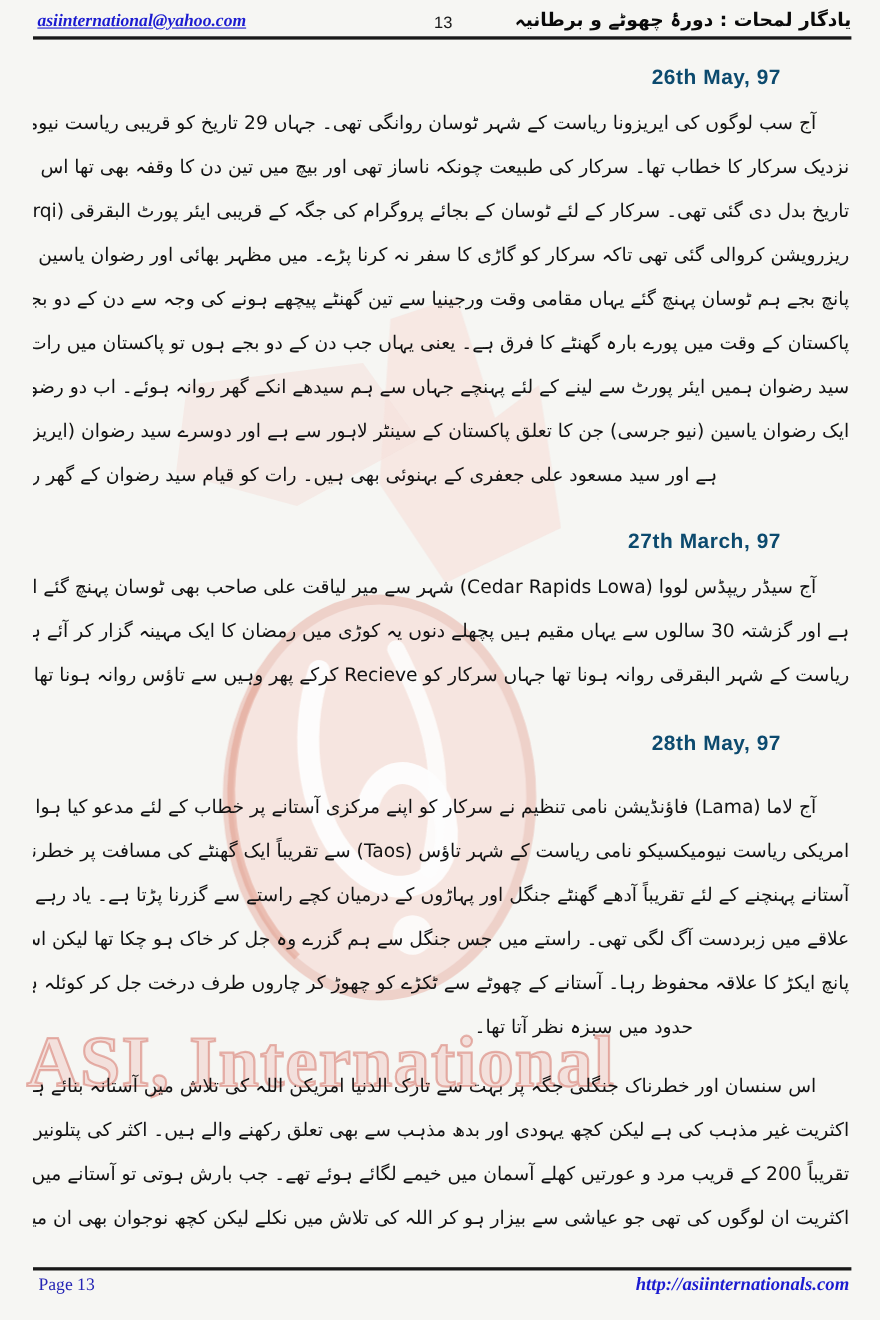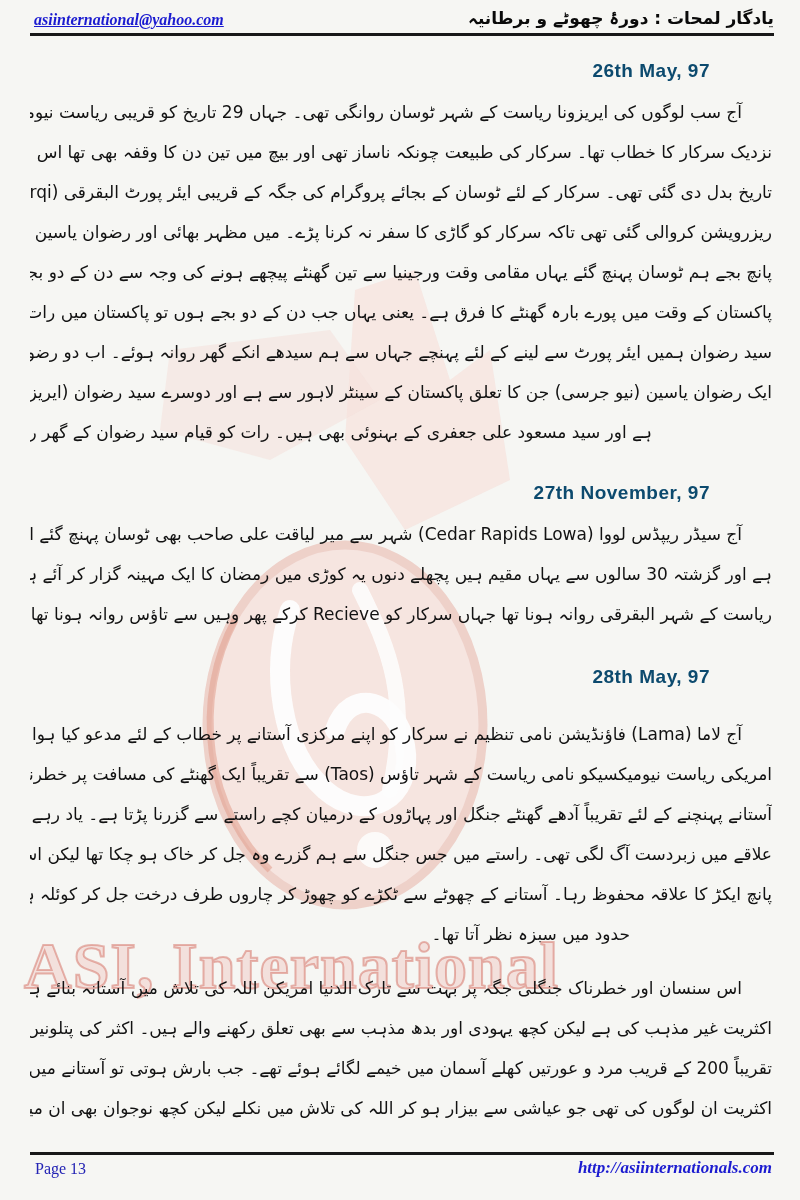--- a/index.html
+++ b/index.html
@@ -81,40 +81,41 @@
     <path d="M 140,380 C 120,440 130,520 175,560 C 215,595 265,570 255,515 C 248,470 200,455 185,500" fill="none" stroke="#ffffff" stroke-width="20" stroke-linecap="round" opacity="0.95"></path>
     <path d="M 210,360 C 240,420 260,470 240,560" fill="none" stroke="#ffffff" stroke-width="16" stroke-linecap="round" opacity="0.9"></path>
     <circle cx="225" cy="620" r="18" fill="#ffffff" opacity="0.9"></circle>
   </g>
 </svg>
 
 <div class="wm-text">ASI, International</div>
 
 <div class="header">
   <a class="email">asiinternational@yahoo.com</a>
+  <div class="pagenum">13</div>
   <div class="urdu-title" lang="ur" dir="rtl">یادگار لمحات : دورۂ چھوٹے و برطانیہ</div>
 </div>
 <div class="rule top"></div>
 
 <div class="content">
 
   <div class="date-h h1">26th May, 97</div>
   <div class="para p1">
     <div class="ln j indent" lang="ur">آج سب لوگوں کی ایریزونا ریاست کے شہر ٹوسان روانگی تھی۔ جہاں 29 تاریخ کو قریبی ریاست نیومیکسیکو کے شہر تاؤس کے</div>
     <div class="ln j" lang="ur">نزدیک سرکار کا خطاب تھا۔ سرکار کی طبیعت چونکہ ناساز تھی اور بیچ میں تین دن کا وقفہ بھی تھا اس لئے سرکار اور ظفر بھائی کی فلائٹ کی</div>
     <div class="ln j" lang="ur">تاریخ بدل دی گئی تھی۔ سرکار کے لئے ٹوسان کے بجائے پروگرام کی جگہ کے قریبی ایئر پورٹ البقرقی (Al-Buqerqi) کی</div>
     <div class="ln j" lang="ur">ریزرویشن کروالی گئی تھی تاکہ سرکار کو گاڑی کا سفر نہ کرنا پڑے۔ میں مظہر بھائی اور رضوان یاسین البتہ آج ہی روانہ ہوئے۔ شام تقریباً</div>
     <div class="ln j" lang="ur">پانچ بجے ہم ٹوسان پہنچ گئے یہاں مقامی وقت ورجینیا سے تین گھنٹے پیچھے ہونے کی وجہ سے دن کے دو بجے تھے یعنی یہاں کے اور</div>
     <div class="ln j" lang="ur">پاکستان کے وقت میں پورے بارہ گھنٹے کا فرق ہے۔ یعنی یہاں جب دن کے دو بجے ہوں تو پاکستان میں رات کے دو بجے ہوں گے۔</div>
     <div class="ln j" lang="ur">سید رضوان ہمیں ایئر پورٹ سے لینے کے لئے پہنچے جہاں سے ہم سیدھے انکے گھر روانہ ہوئے۔ اب دو رضوان ہمارے ساتھ تھے۔</div>
     <div class="ln j" lang="ur">ایک رضوان یاسین (نیو جرسی) جن کا تعلق پاکستان کے سینٹر لاہور سے ہے اور دوسرے سید رضوان (ایریزونا) جن کا تعلق کراچی سے</div>
     <div class="ln centerish" lang="ur">ہے اور سید مسعود علی جعفری کے بہنوئی بھی ہیں۔ رات کو قیام سید رضوان کے گھر رہا۔</div>
   </div>
 
-  <div class="date-h h2">27th November, 97</div>
+  <div class="date-h h2">27th March, 97</div>
   <div class="para p2">
     <div class="ln j indent" lang="ur">آج سیڈر ریپڈس لووا (Cedar Rapids Lowa) شہر سے میر لیاقت علی صاحب بھی ٹوسان پہنچ گئے انکا تعلق حیدرآباد دکن سے</div>
     <div class="ln j" lang="ur">ہے اور گزشتہ 30 سالوں سے یہاں مقیم ہیں پچھلے دنوں یہ کوڑی میں رمضان کا ایک مہینہ گزار کر آئے ہیں۔ آج رات ہمیں نیومیکسیکو</div>
     <div class="ln" lang="ur">ریاست کے شہر البقرقی روانہ ہونا تھا جہاں سرکار کو Recieve کرکے پھر وہیں سے تاؤس روانہ ہونا تھا۔</div>
   </div>
 
   <div class="date-h h3">28th May, 97</div>
   <div class="para p3">
     <div class="ln j indent" lang="ur">آج لاما (Lama) فاؤنڈیشن نامی تنظیم نے سرکار کو اپنے مرکزی آستانے پر خطاب کے لئے مدعو کیا ہوا تھا۔ انکا آستانہ</div>
     <div class="ln j" lang="ur">امریکی ریاست نیومیکسیکو نامی ریاست کے شہر تاؤس (Taos) سے تقریباً ایک گھنٹے کی مسافت پر خطرناک پہاڑوں میں واقع ہے۔</div>

